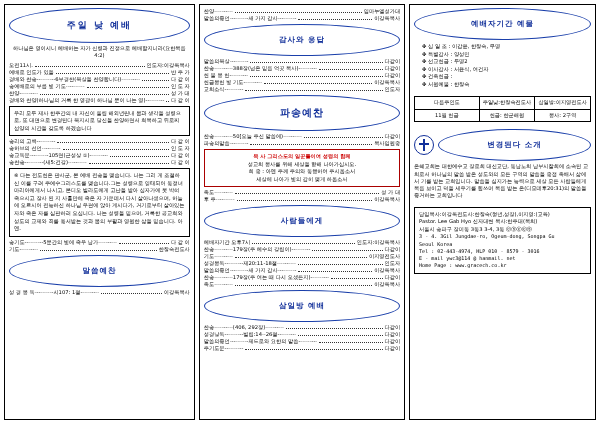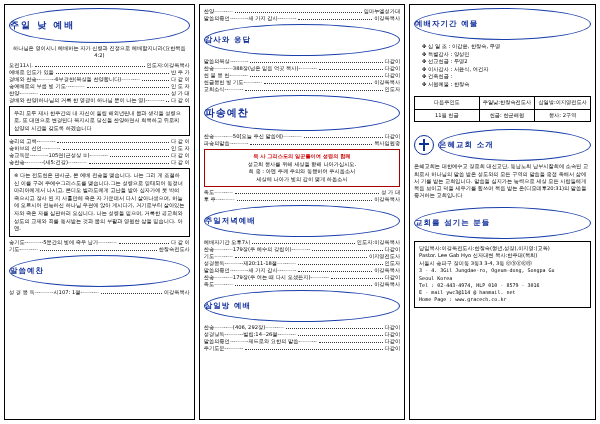--- a/index.html
+++ b/index.html
@@ -28,21 +28,21 @@
     gap:2px;
   }
   .col1{width:196px;}
   .col2{width:212px;}
   .col3{width:192px;}
 
   
   .oval{
     border:1px solid #1a3faa;
     border-radius:50%/50%;
-    text-align:left;
+    text-align:center;
     font-weight:bold;
     color:#12309a;
     padding:10px 0;
     background:#fff;
   }
   .oval.big{font-size:9px;letter-spacing:2px;}
   .oval.mid{font-size:7.5px;letter-spacing:1px;}
   .oval.sm{font-size:10px;letter-spacing:1px;}
   .rowline{
     display:flex;justify-content:space-between;align-items:baseline;
@@ -246,21 +246,21 @@
           <span class="d"></span>
           <span class="r">성 가 대</span>
         </div>
       <div class="rowline">
           <span class="l">후  주----------</span>
           <span class="d"></span>
           <span class="r">이강욱목사</span>
         </div>
     </div>
 
-    <div class="oval mid">주일저녁예배</div>
+    <div class="oval mid">사람들에게</div>
 
     <div>
       <div class="rowline">
           <span class="l">예배자기간 오후7시</span>
           <span class="d"></span>
           <span class="r">인도자:이강욱목사</span>
         </div>
       <div class="rowline">
           <span class="l">찬송----------179장(주 예수의 강림이)----------</span>
           <span class="d"></span>
@@ -345,28 +345,27 @@
         <div style="flex:0 0 34%;border-right:1px solid #000;padding:2px;text-align:center">11월 헌금</div>
         <div style="flex:1;border-right:1px solid #000;padding:2px;text-align:center">헌금: 한군해원</div>
         <div style="flex:1;padding:2px;text-align:center">봉사: 2구역</div>
       </div>
     </div>
 
     <div class="secgap"></div>
 
     <div style="display:flex;align-items:center;justify-content:center;gap:4px">
       <span class="church-logo"></span>
-      <span class="oval mid" style="flex:1">은혜교회 소개</span>
+      <span class="oval mid" style="flex:1">변경된다 소개</span>
     </div>
 
     <div class="plain">은혜교회는 대한예수교 장로회 대신교단, 동남노회 남부시찰회에 소속된 교회로서 하나님의 말씀 받은 성도와의 모든 구역의 말씀을 중점 축배서 삶에서 기를 받는 교회입니다. 말씀을 심지가는 능력으로 세상 모든 사람들에게 복음 보이고 덕을 세우기를 힘쓰며 복음 받는 은(디모데후20:31)의 말씀을 증거하는 교회입니다</div>
 
     <div class="secgap"></div>
 
-    <div class="oval mid">교회를 섬기는 분들</div>
 
     <div class="box">
       <div>담임목사:이강욱전도사:한창숙(청년,성장),이지영:(교육)</div>
       <div>Pastor. Lee Gab Hyo 신자대변    목사:한주대(목회)</div>
       <div>서울시 송파구 장미동 3동3 3-4, 3동 ⓒⓢⓒⓒⓢ</div>
       <div class="mono">3 - 4. 3Gil Jungdae-ro, Ogeum-dong, Songpa Gu</div>
       <div class="mono">Seoul Korea</div>
       <div class="mono">Tel : 02-443-4974, HLP 010 - 8579 - 3016</div>
       <div class="mono">E - mail  ywc3@114 @ hanmail. net</div>
       <div class="mono">Home Page : www.gracech.co.kr</div>

